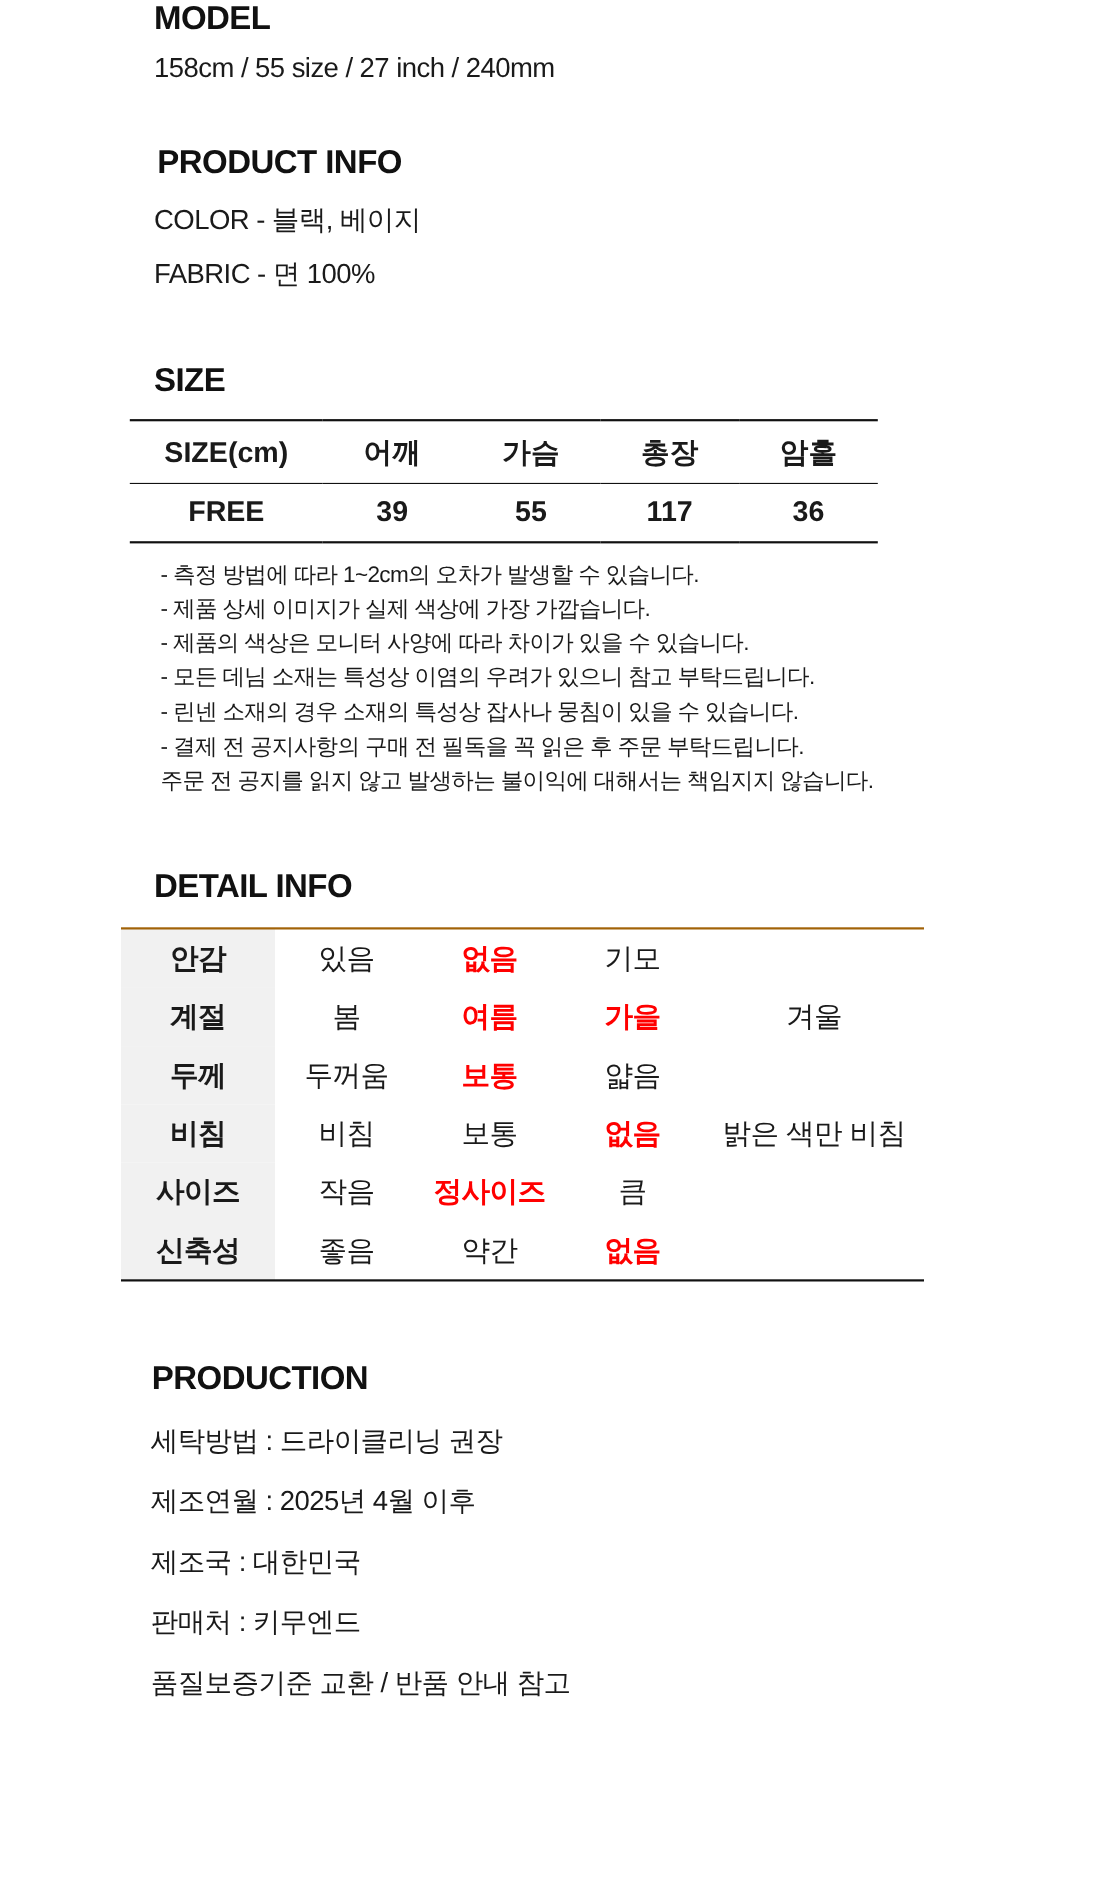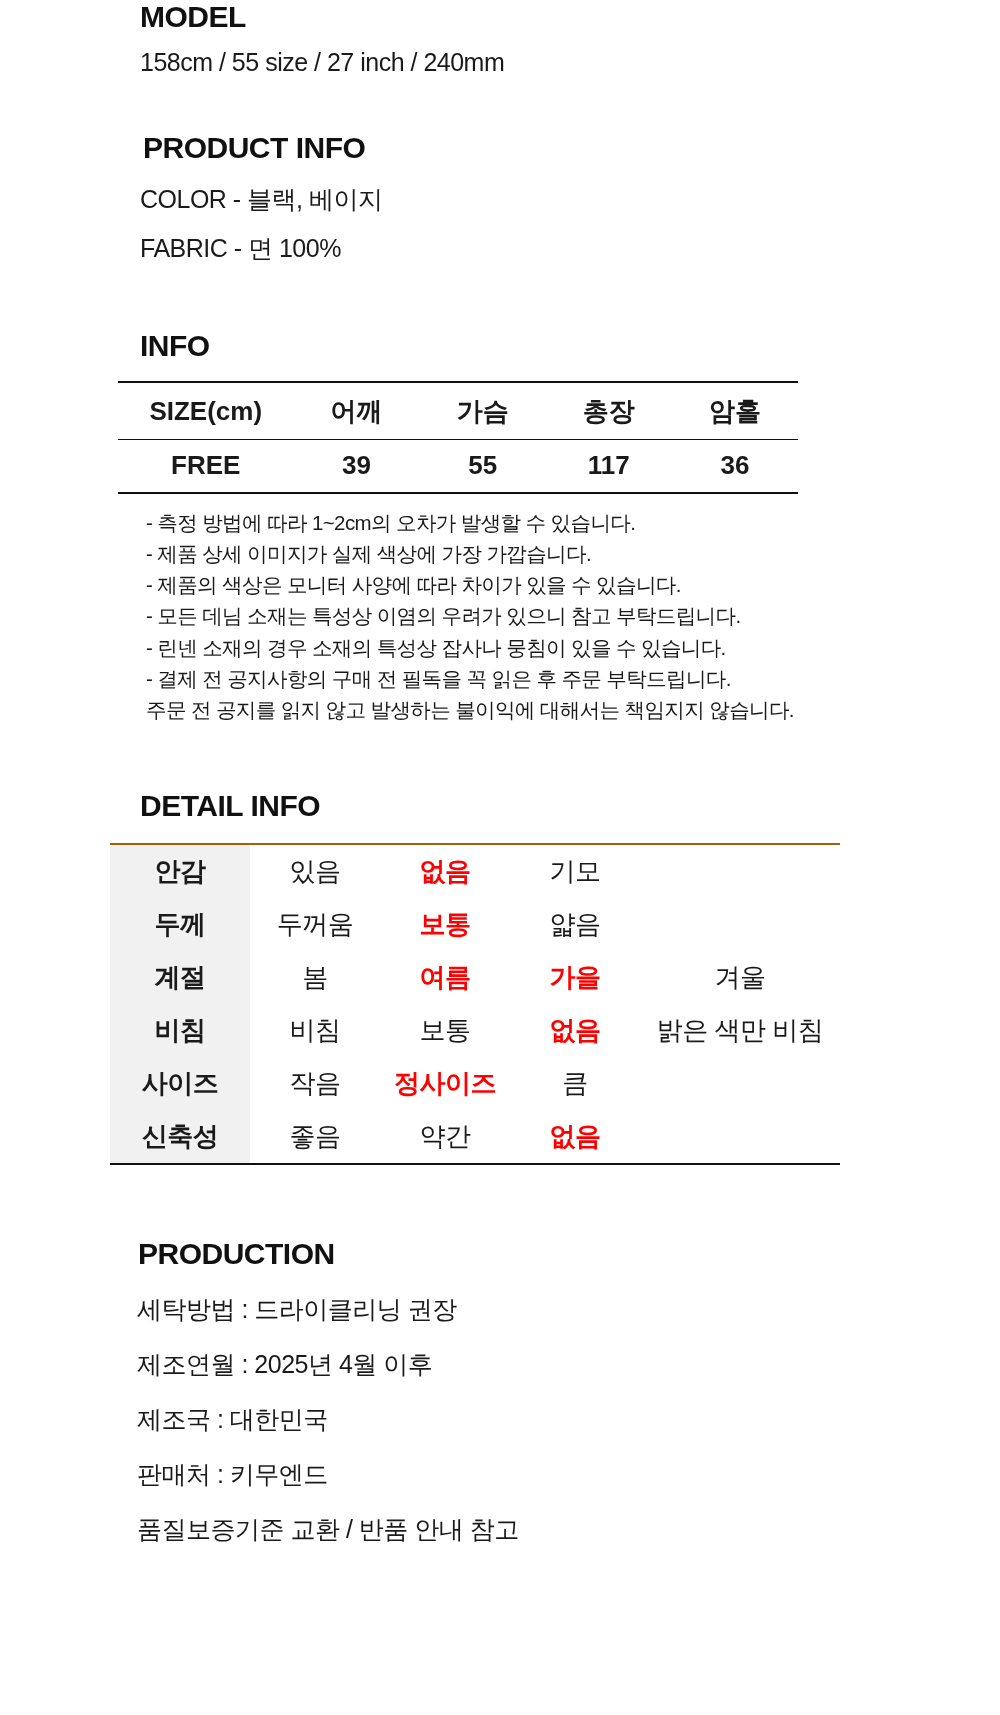--- a/index.html
+++ b/index.html
@@ -152,21 +152,21 @@
     <div class="line-text">158cm / 55 size / 27 inch / 240mm</div>
   </section>
 
   <section id="productinfo-block">
     <div class="section-title">PRODUCT INFO</div>
     <div class="line-text">COLOR - 블랙, 베이지</div>
     <div class="line-text">FABRIC - 면 100%</div>
   </section>
 
   <section id="size-block">
-    <div class="section-title">INFO</div>
+    <div class="section-title">SIZE</div>
     <table class="size-table">
       <thead>
         <tr>
           <th class="col-label">SIZE(cm)</th>
           <th class="colh">어깨</th>
           <th class="colh">가슴</th>
           <th class="colh">총장</th>
           <th class="colh">암홀</th>
         </tr>
       </thead>
@@ -196,32 +196,32 @@
     <table class="detail-table">
       <tbody>
         <tr>
           <td class="rowlabel">안감</td>
           <td class="opt">있음</td>
           <td class="opt on">없음</td>
           <td class="opt">기모</td>
           <td class="opt-wide"></td>
         </tr>
         <tr>
-          <td class="rowlabel">두께</td>
-          <td class="opt">두꺼움</td>
-          <td class="opt on">보통</td>
-          <td class="opt">얇음</td>
-          <td class="opt-wide"></td>
-        </tr>
-        <tr>
           <td class="rowlabel">계절</td>
           <td class="opt">봄</td>
           <td class="opt on">여름</td>
           <td class="opt on">가을</td>
           <td class="opt-wide">겨울</td>
+        </tr>
+        <tr>
+          <td class="rowlabel">두께</td>
+          <td class="opt">두꺼움</td>
+          <td class="opt on">보통</td>
+          <td class="opt">얇음</td>
+          <td class="opt-wide"></td>
         </tr>
         <tr>
           <td class="rowlabel">비침</td>
           <td class="opt">비침</td>
           <td class="opt">보통</td>
           <td class="opt on">없음</td>
           <td class="opt-wide">밝은 색만 비침</td>
         </tr>
         <tr>
           <td class="rowlabel">사이즈</td>

